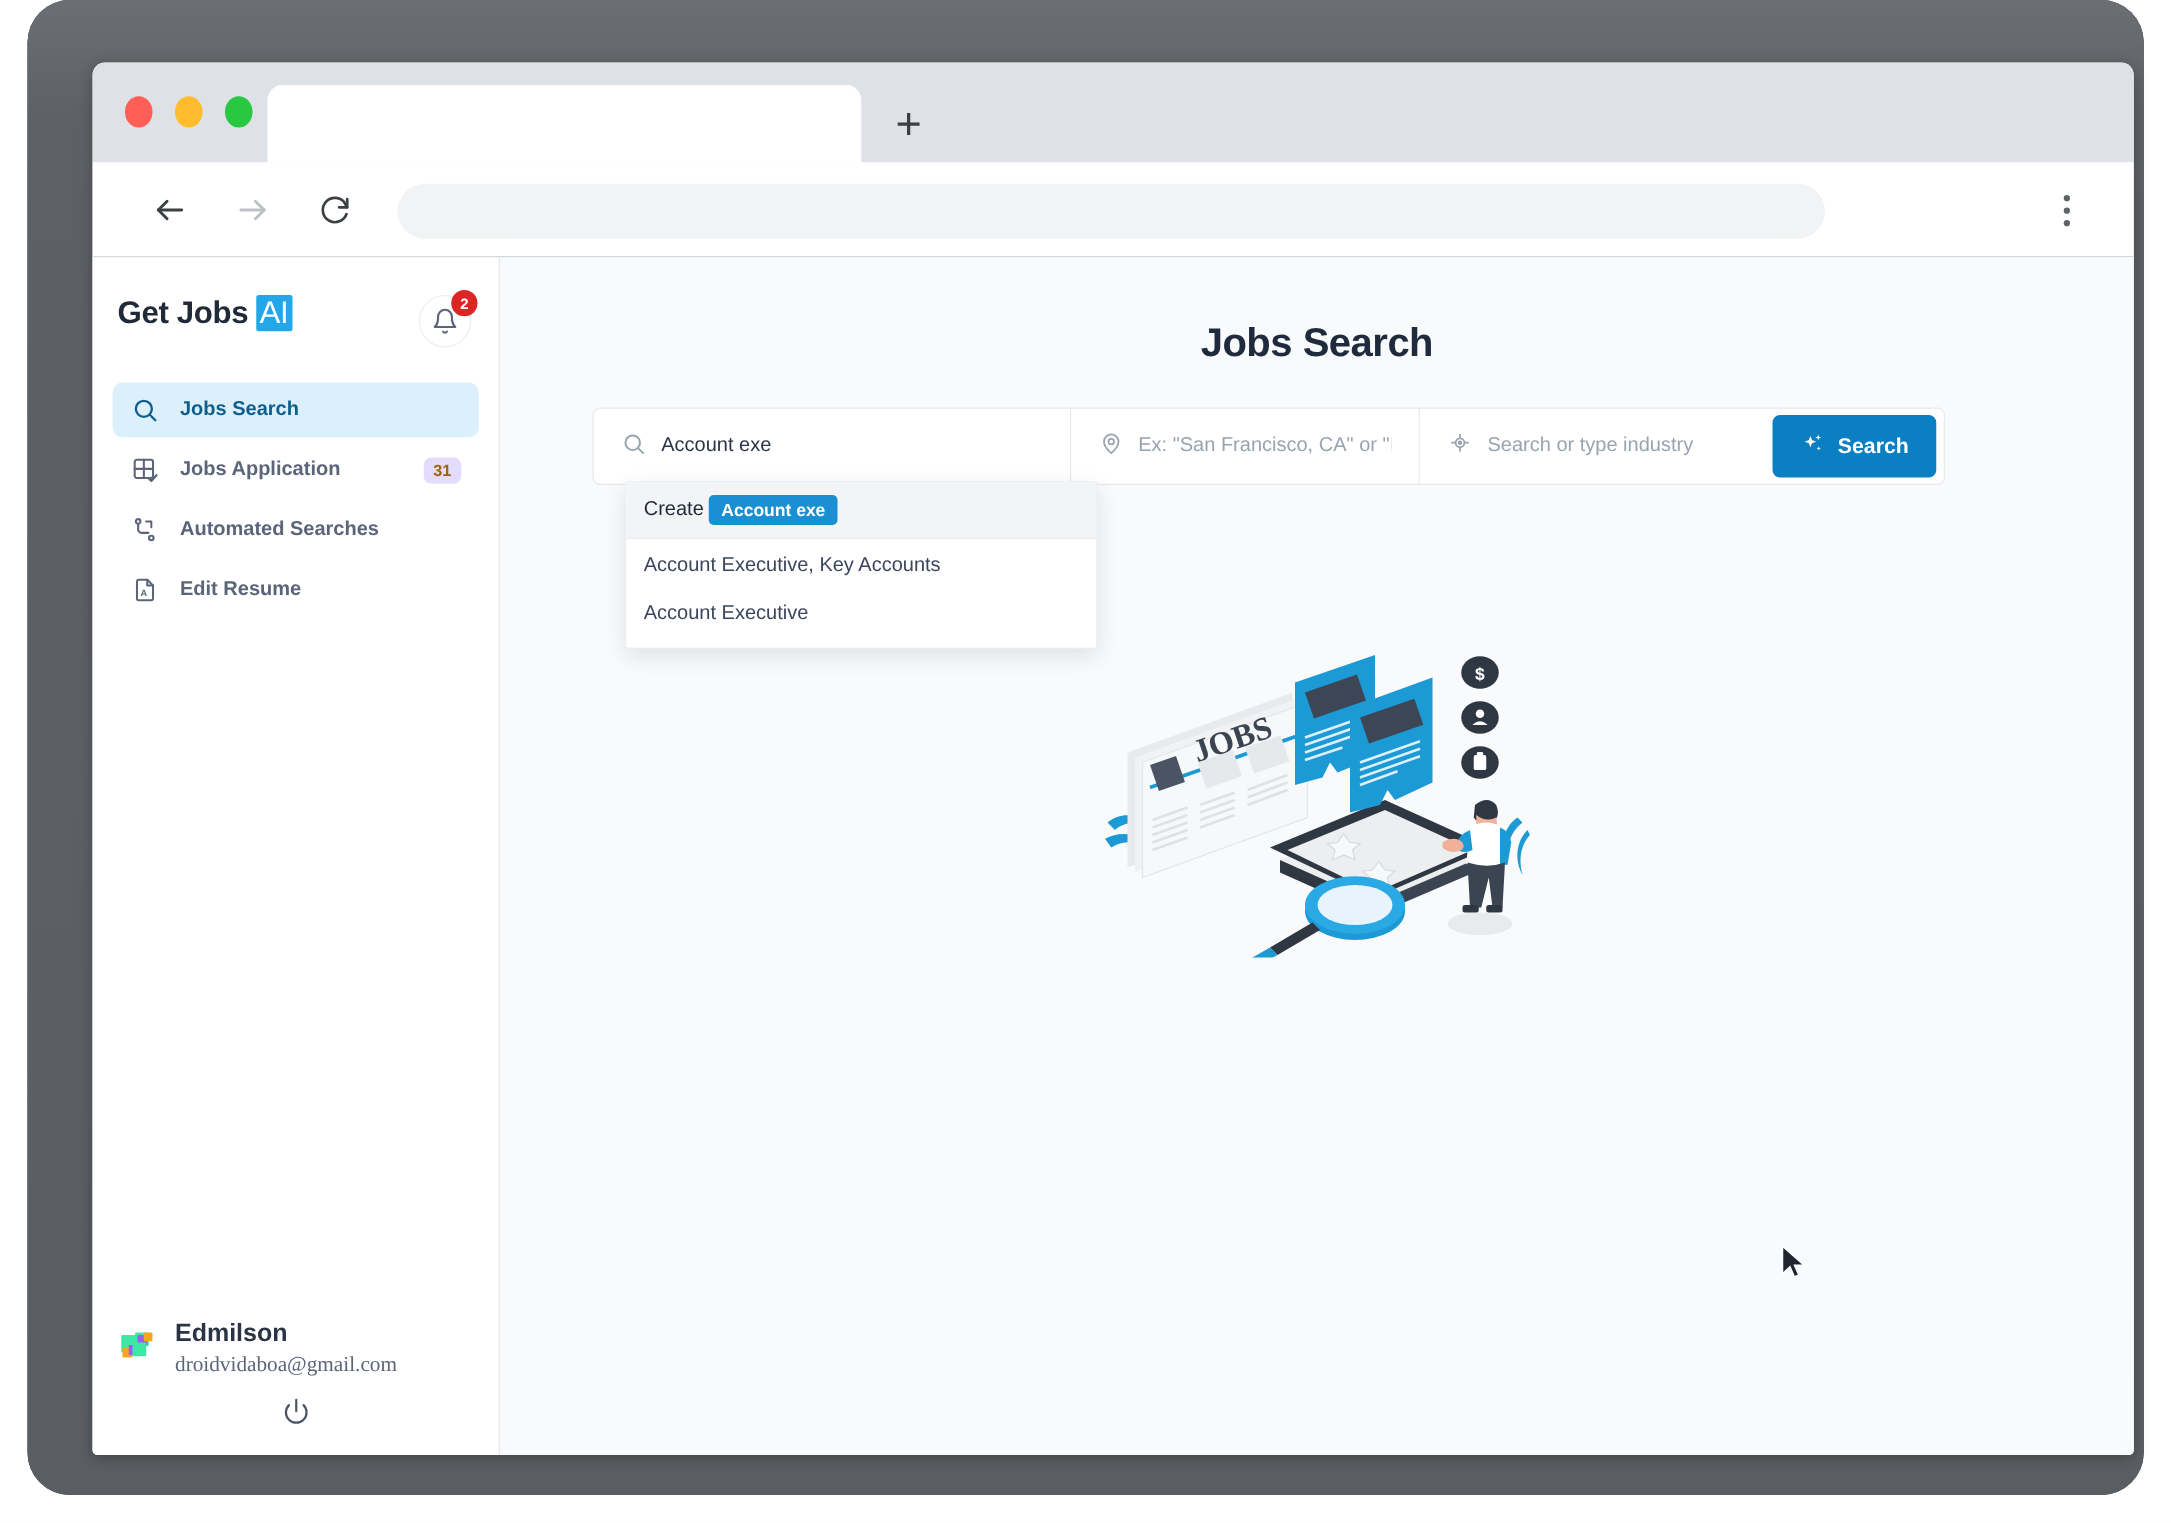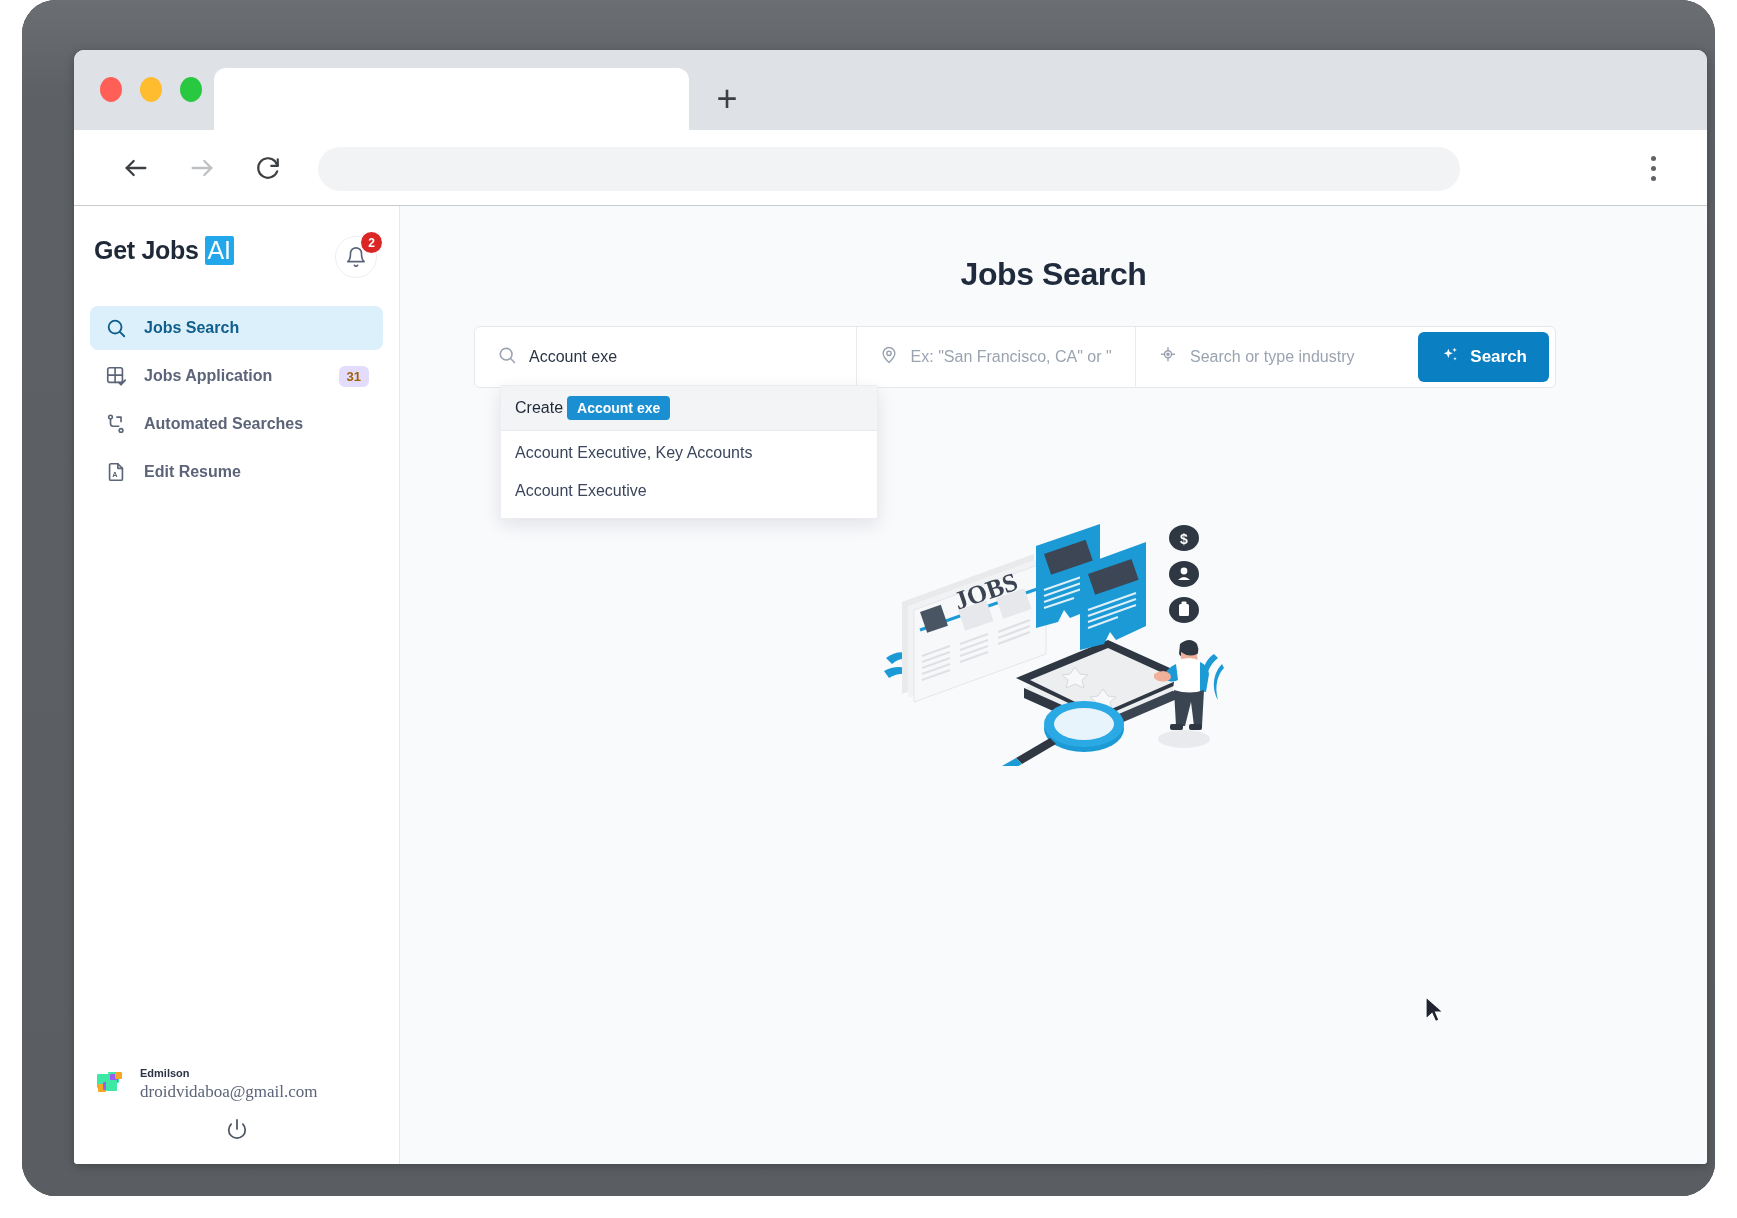--- a/index.html
+++ b/index.html
@@ -204,21 +204,21 @@
     position: absolute;
     left: 0; right: 0; bottom: 20px;
     padding: 0 22px;
   }
   #user-row { display: flex; align-items: center; gap: 14px; }
   #avatar {
     width: 30px; height: 30px;
     position: relative; flex: none;
   }
   #user-name {
-    font-size: 11px; font-weight: 600; color: #2b3445;
+    font-size: 20px; font-weight: 600; color: #2b3445;
     line-height: 1.35;
   }
   #user-email {
     font-size: 17px; color: #5b6478;
     line-height: 1.35;
     font-family: Liberation Serif, serif;
   }
   #logout-row {
     display: flex; justify-content: center;
     margin-top: 10px;

